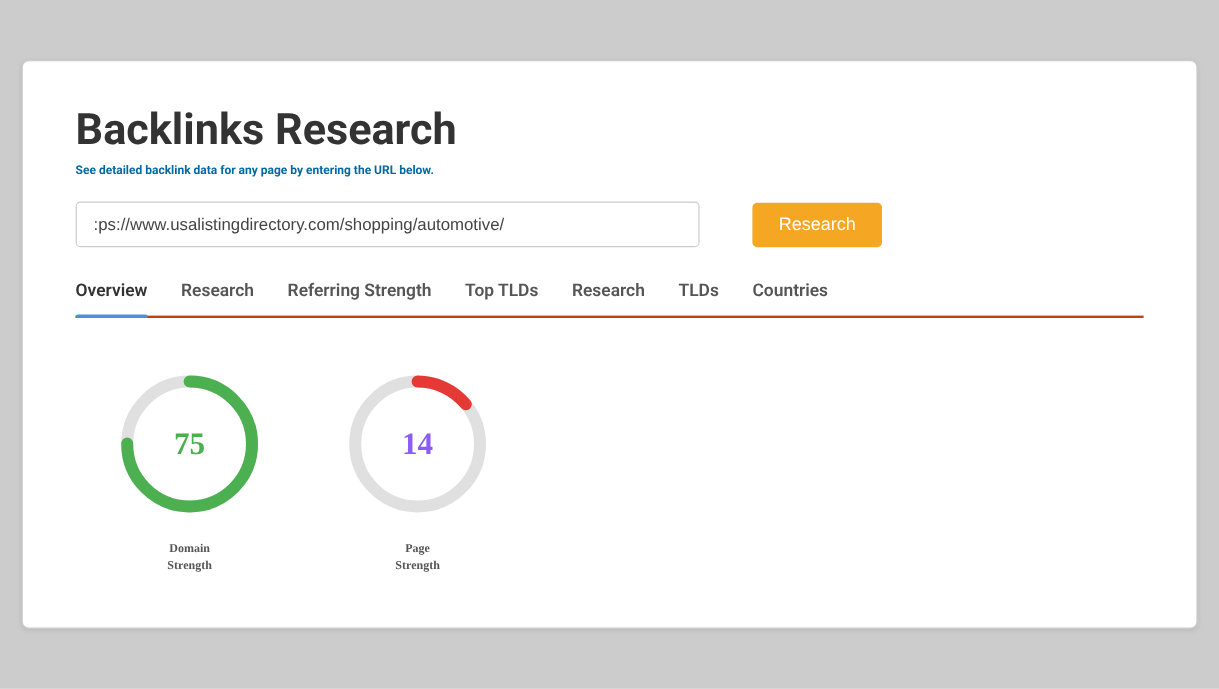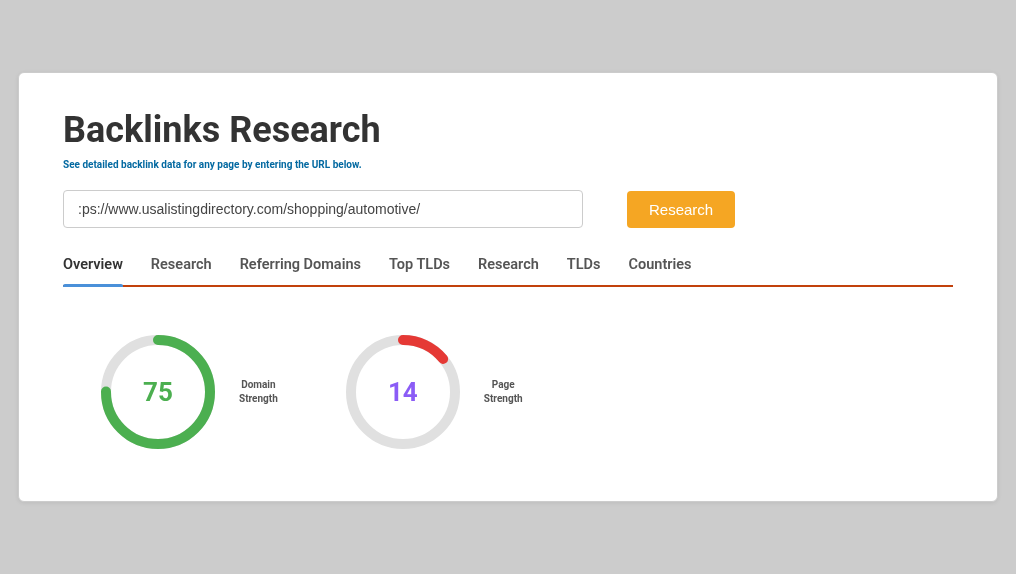--- a/index.html
+++ b/index.html
@@ -100,22 +100,24 @@
 
     .metrics-row {
       display: flex;
       gap: 60px;
       align-items: flex-start;
       padding-left: 30px;
     }
 
     .metric-item {
       display: flex;
+      flex-direction: column;
       align-items: center;
       gap: 16px;
+      font-family: Liberation Serif, serif;
     }
 
     .donut-container {
       position: relative;
       width: 130px;
       height: 130px;
     }
 
     .donut-container svg {
       width: 130px;
@@ -150,21 +152,21 @@
   <p class="page-subtitle">See detailed backlink data for any page by entering the URL below.</p>
 
   <div class="search-row">
     <input class="url-input" type="text" value=":ps://www.usalistingdirectory.com/shopping/automotive/" style="">
     <button class="research-btn">Research</button>
   </div>
 
   <div class="tabs" id="tabs-container">
       <div class="tab active">Overview</div>
       <div class="tab">Research</div>
-      <div class="tab">Referring Domains</div>
+      <div class="tab">Referring Strength</div>
       <div class="tab">Top TLDs</div>
       <div class="tab">Research</div>
       <div class="tab">TLDs</div>
       <div class="tab">Countries</div>
     </div>
 
   <div class="metrics-row" id="metrics-container">
       <div class="metric-item">
       <div class="donut-container">
         <svg viewBox="0 0 130 130">

